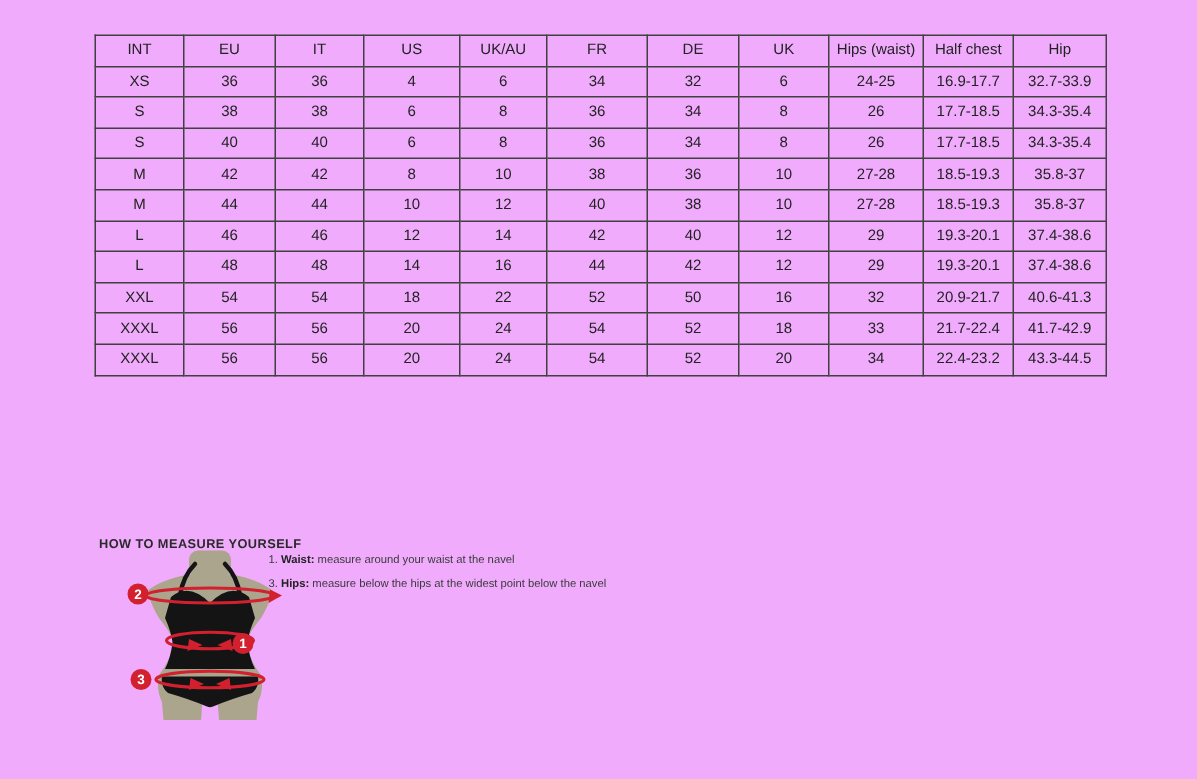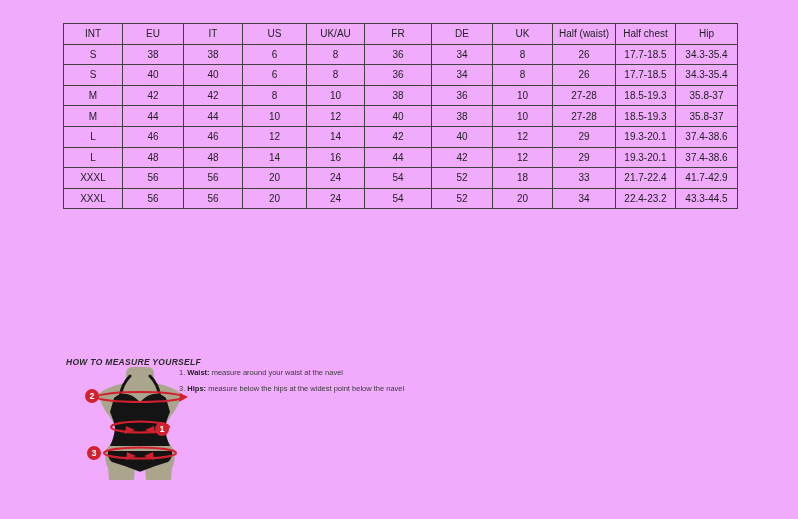--- a/index.html
+++ b/index.html
@@ -31,21 +31,20 @@
     text-align:center;vertical-align:middle;
     height:20.6px;padding:0 1px;white-space:nowrap;
     overflow:hidden;
   }
 
   
   .measure-title{
     position:absolute;left:66px;top:350px;
     font-size:8.5px;font-weight:700;letter-spacing:0.3px;
     color:#2a2a2a;
-    font-style:italic;
   }
   .steps{
     position:absolute;left:179px;top:369px;width:360px;
     font-size:7.5px;color:#3a3a3a;
   }
   .step{margin-bottom:8px;line-height:8px;}
   .step b{font-weight:700;color:#222;margin-top:36px;}
 
   
   .figure-wrap{position:absolute;left:78px;top:366px;width:120px;height:116px;}
@@ -79,26 +78,39 @@
     <thead>
       <tr>
           <th>INT</th>
           <th>EU</th>
           <th>IT</th>
           <th>US</th>
           <th>UK/AU</th>
           <th>FR</th>
           <th>DE</th>
           <th>UK</th>
-          <th>Half (waist)</th>
+          <th>Hips (waist)</th>
           <th>Half chest</th>
           <th>Hip</th>
         </tr>
     </thead>
     <tbody>
+        <tr>
+          <td>XS</td>
+          <td>36</td>
+          <td>36</td>
+          <td>4</td>
+          <td>6</td>
+          <td>34</td>
+          <td>32</td>
+          <td>6</td>
+          <td>24-25</td>
+          <td>16.9-17.7</td>
+          <td>32.7-33.9</td>
+        </tr>
         <tr>
           <td>S</td>
           <td>38</td>
           <td>38</td>
           <td>6</td>
           <td>8</td>
           <td>36</td>
           <td>34</td>
           <td>8</td>
           <td>26</td>
@@ -162,20 +174,33 @@
           <td>48</td>
           <td>48</td>
           <td>14</td>
           <td>16</td>
           <td>44</td>
           <td>42</td>
           <td>12</td>
           <td>29</td>
           <td>19.3-20.1</td>
           <td>37.4-38.6</td>
+        </tr>
+        <tr>
+          <td>XXL</td>
+          <td>54</td>
+          <td>54</td>
+          <td>18</td>
+          <td>22</td>
+          <td>52</td>
+          <td>50</td>
+          <td>16</td>
+          <td>32</td>
+          <td>20.9-21.7</td>
+          <td>40.6-41.3</td>
         </tr>
         <tr>
           <td>XXXL</td>
           <td>56</td>
           <td>56</td>
           <td>20</td>
           <td>24</td>
           <td>54</td>
           <td>52</td>
           <td>18</td>

